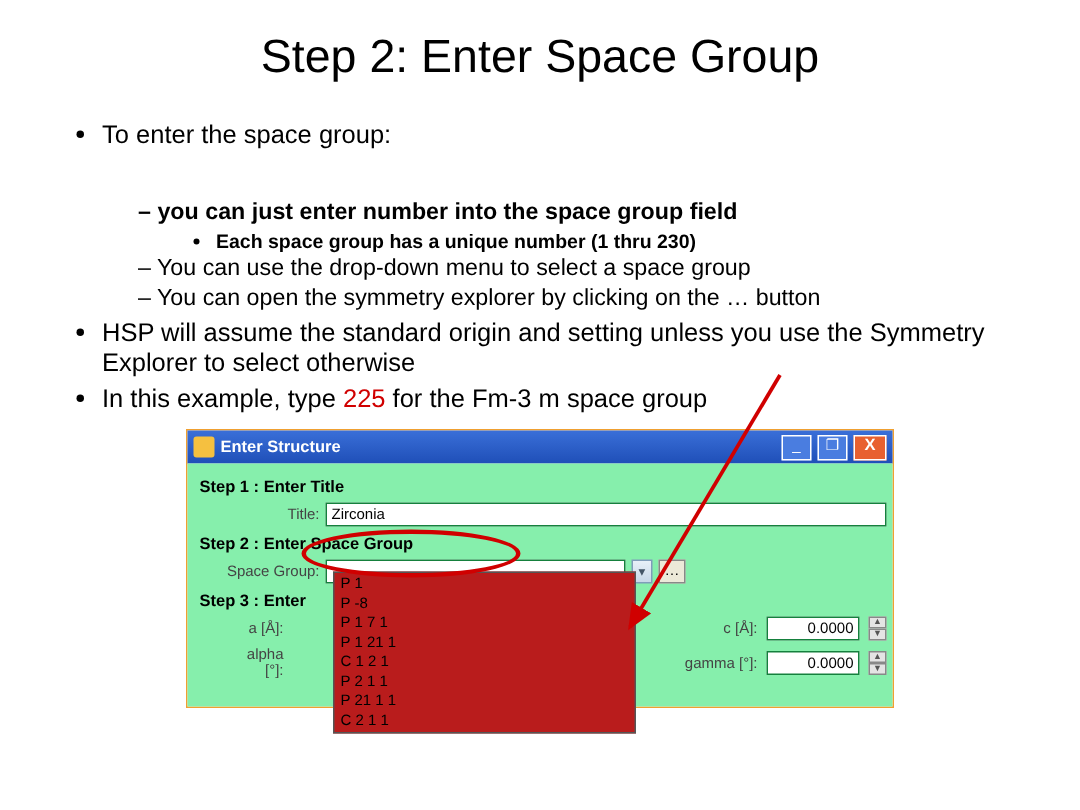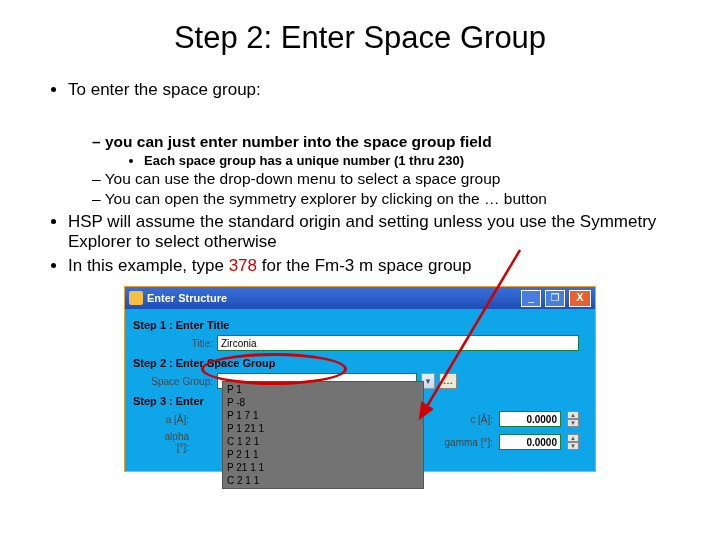--- a/index.html
+++ b/index.html
@@ -82,22 +82,22 @@
     width: 20px; height: 15px;
     background: #e86030;
     border: 1px solid #fff;
     color: #fff;
     font-size: 11px;
     line-height: 13px;
     text-align: center;
     font-weight: bold;
   }
   .win-body {
-    background: #0ea5e9;
-    padding: 4px 16px 8px 8px;
+    background: #86efac;
+    padding: 4px 4px 8px 8px;
     min-height: 150px;
   }
   .step-label {
     font-size: 11px;
     font-weight: bold;
     margin: 6px 0 4px 0;
   }
   .field-row {
     display: flex;
     align-items: center;
@@ -120,21 +120,21 @@
     height: 16px;
     background: #fff;
     border: 1px solid #15803d;
     font-size: 10px;
     padding: 0 3px;
     line-height: 16px;
     box-sizing: border-box;
   }
   .w-long { flex: 1; }
   .w-med { width: 200px; }
-  .w-num { width: 62px; text-align: right; font-weight: bold; }
+  .w-num { width: 62px; text-align: right; }
   .dd-btn {
     width: 14px; height: 16px;
     background: linear-gradient(#e8f0f8,#c8d8e8);
     border: 1px solid #7f9db9;
     font-size: 9px;
     line-height: 14px;
     text-align: center;
     box-sizing: border-box;
     color: #456;
   }
@@ -159,21 +159,21 @@
   }
   .spinner div {
     flex:1; background:#e4e4e4; border:1px solid #888;
     font-size:6px; line-height:6px; text-align:center; color:#555;
   }
   .dropdown-list {
     position: absolute;
     left: 97px;
     top: 94px;
     width: 200px;
-    background: #737373;
+    background: #b91c1c;
     border: 1px solid #555;
     font-size: 10px;
     line-height: 13px;
     padding: 1px 0;
     z-index: 5;
   }
   .dropdown-list div { padding: 0 4px; white-space: nowrap; }
 
   .circle-mark {
     position: absolute;
@@ -209,21 +209,21 @@
           <ul class="sub2">
             <li>Each space group has a unique number (1 thru 230)</li>
           </ul>
         </li>
         <li>You can use the drop-down menu to select a space group</li>
         <li>You can open the symmetry explorer by clicking on the … button</li>
       </ul>
     </li>
     <li>HSP will assume the standard origin and setting unless you use the Symmetry Explorer to select otherwise</li>
     <li>
-      <span>In this example, type </span><span class="hl">378</span><span> for the Fm-3 m space group</span>
+      <span>In this example, type </span><span class="hl">225</span><span> for the Fm-3 m space group</span>
     </li>
   </ul>
 
   <div class="win-wrap">
     <div class="titlebar">
       <div class="tb-icon"></div>
       <div class="tb-title">Enter Structure</div>
       <div class="tb-spacer"></div>
       <div class="tb-btn">_</div>
       <div class="tb-btn">❐</div>

